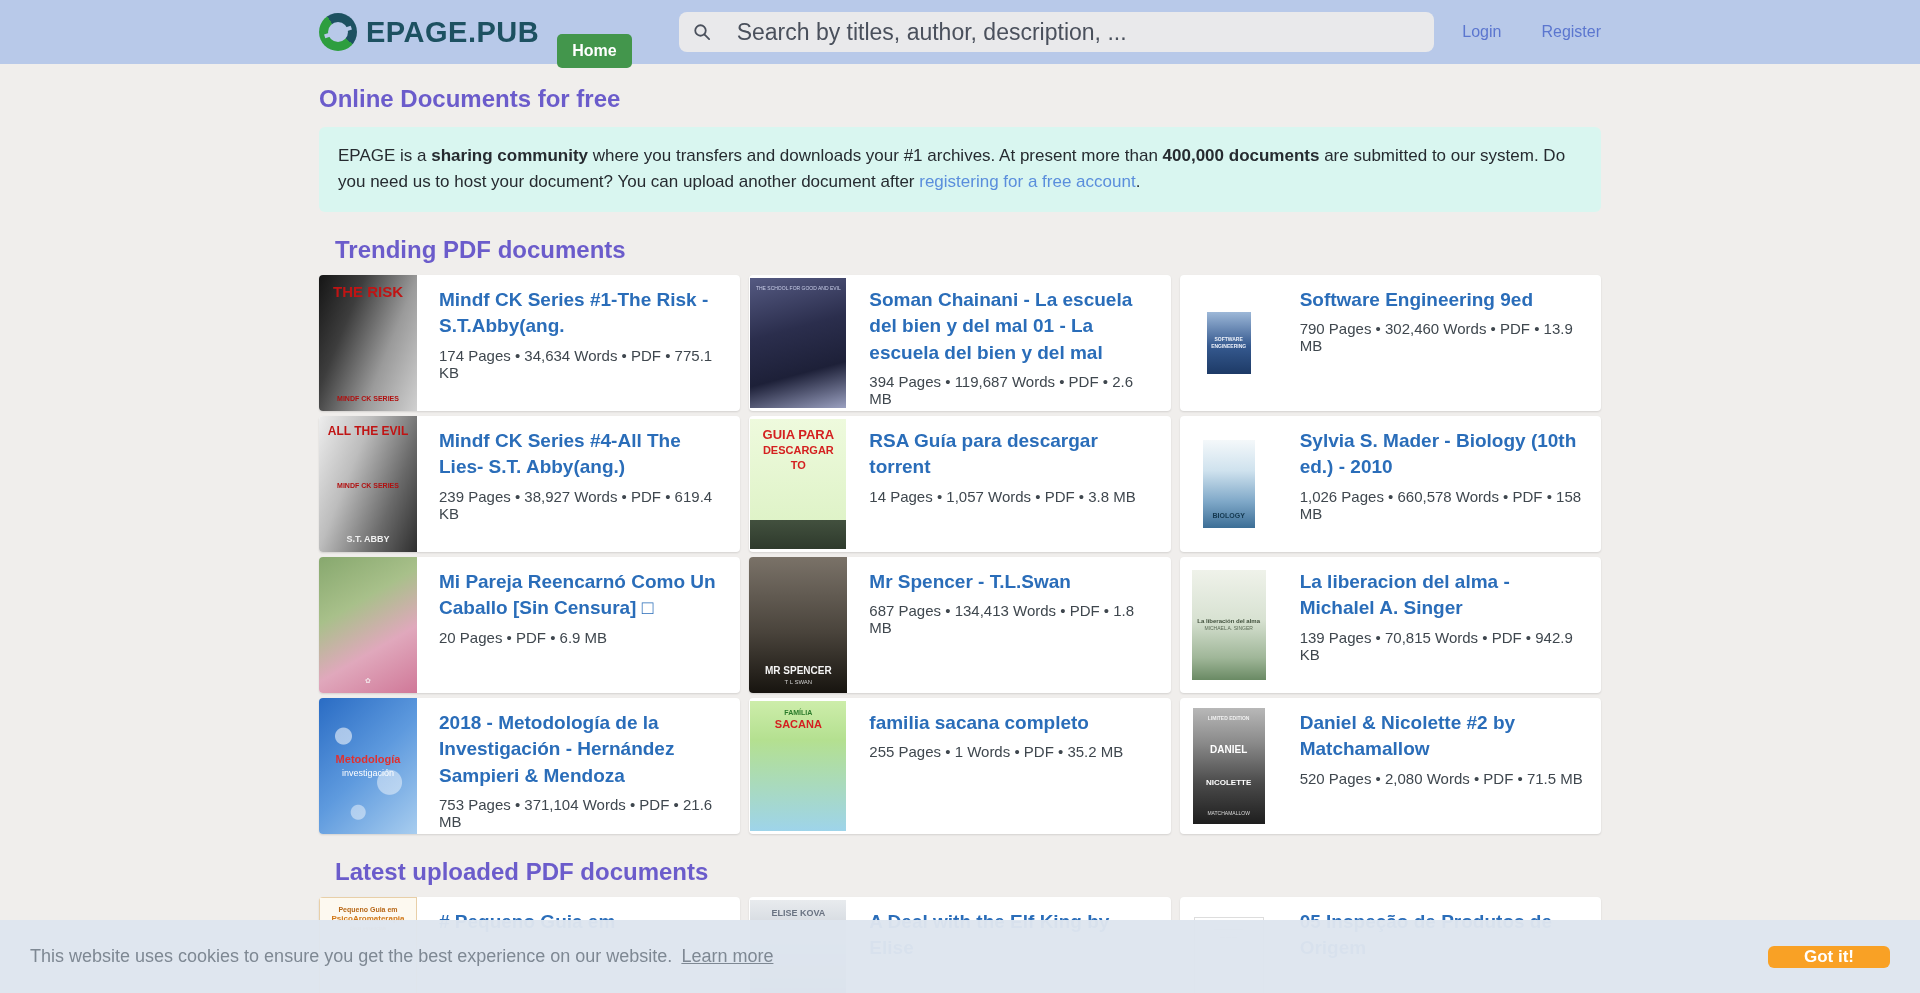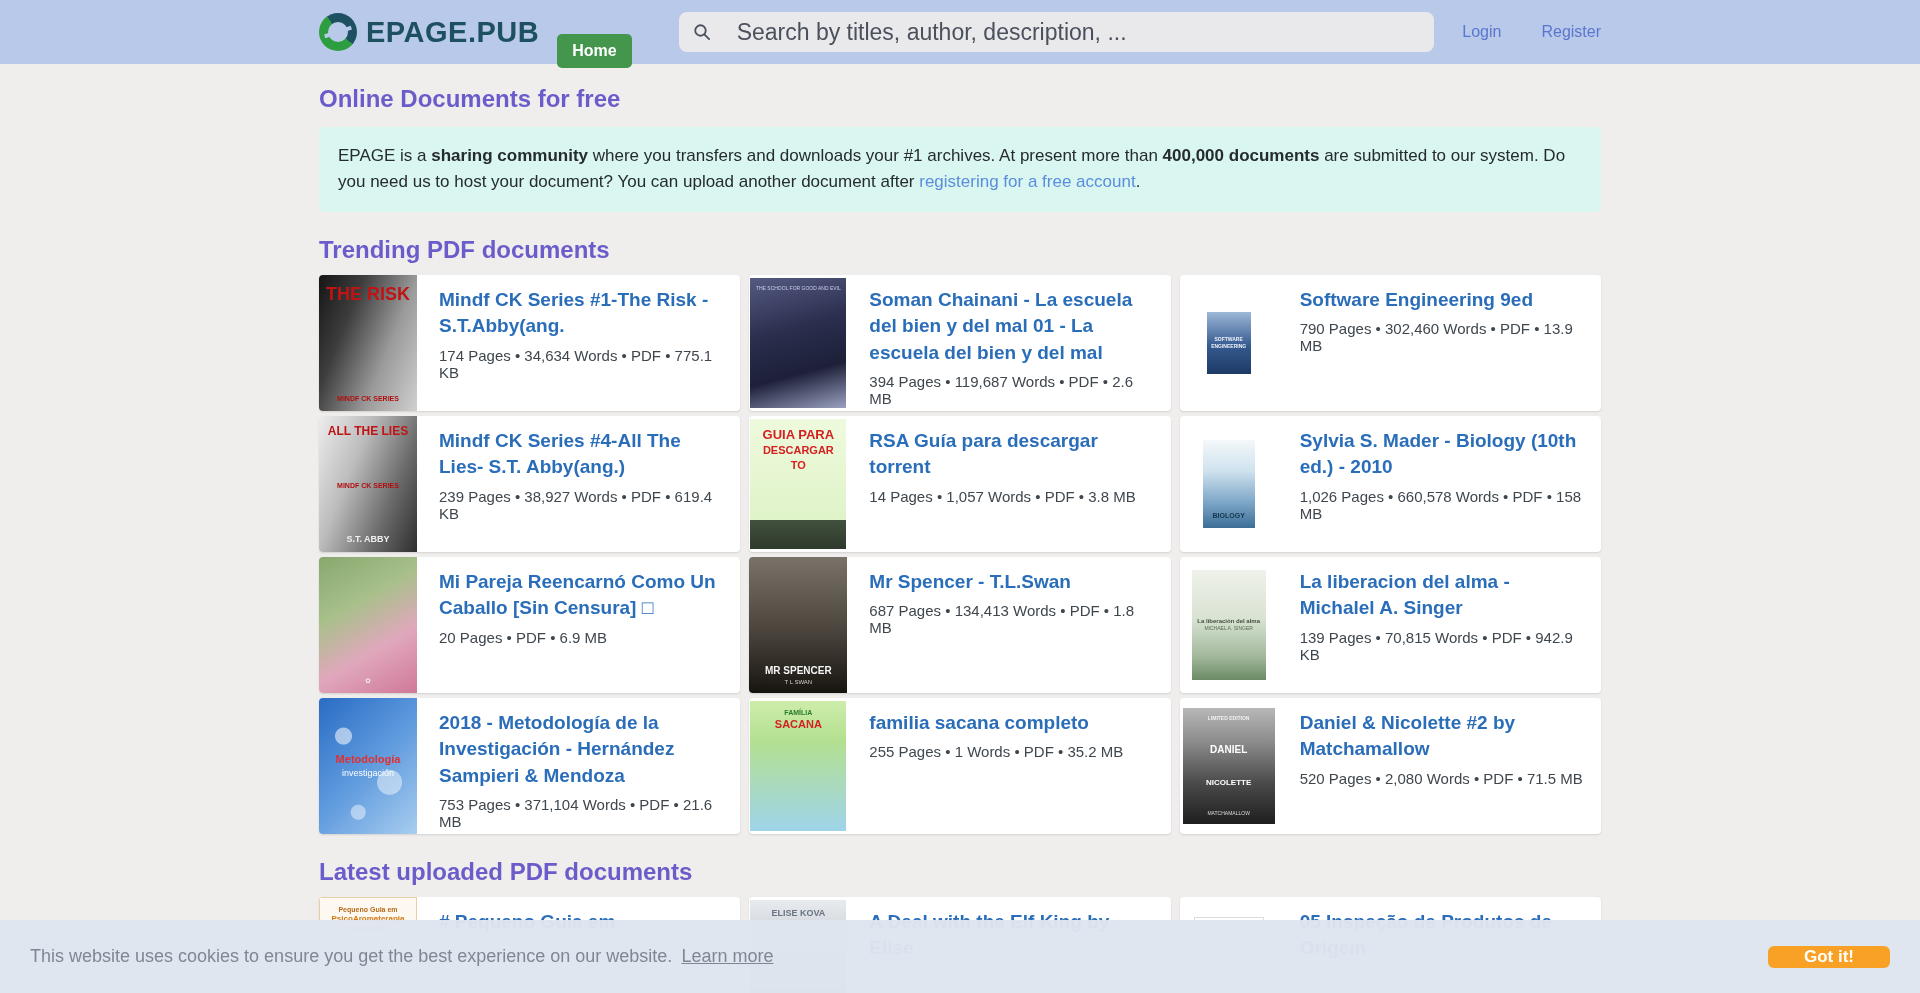--- a/index.html
+++ b/index.html
@@ -43,21 +43,21 @@
   .auth a { color:#5b76cf; font-size:16px; }
 
   
   main { width:1282px; margin:0 auto; }
   h1 { margin:21px 0 0; font-size:24px; font-weight:700; color:var(--heading_purple,#6b5ccb); }
   .intro {
     margin-top:14px; background:var(--info_bg,#d9f6f0); border-radius:6px;
     padding:16px 19px; font-size:17px; line-height:1.55; color:#262b30;
   }
   .intro a { color:#5a8edc; }
-  h2 { margin:24px 0 11px; font-size:24px; font-weight:700; color:var(--heading_purple,#6b5ccb); }
+  h2 { margin:24px 16px 11px; font-size:24px; font-weight:700; color:var(--heading_purple,#6b5ccb); }
 
   .grid { display:grid; grid-template-columns:repeat(3,1fr); gap:5px 9px; }
   .card {
     background:#fff; border-radius:4px; height:136px; display:flex; overflow:hidden;
     box-shadow:0 1px 2px rgba(0,0,0,.12);
   }
   .thumb { flex:0 0 98px; width:98px; height:100%; display:flex; align-items:center; justify-content:center; }
   .cover {
     display:flex; flex-direction:column; align-items:center; text-align:center;
     padding:7px 4px; overflow:hidden;
@@ -111,21 +111,21 @@
   <div class="intro">
     <span>EPAGE is a </span><b>sharing community</b><span> where you transfers and downloads your #1 archives. At present more than </span><b>400,000 documents</b><span> are submitted to our system. Do you need us to host your document? You can upload another document after </span><a>registering for a free account</a><span>.</span>
   </div>
 
   <h2>Trending PDF documents</h2>
   <div class="grid">
 
       <a class="card">
         <span class="thumb">
           <span class="cover" style="background: linear-gradient(112deg, rgb(21, 21, 21) 0%, rgb(61, 61, 61) 30%, rgb(154, 154, 154) 65%, rgb(208, 208, 208) 100%); width: 98px; height: 136px; justify-content: space-between;">
-            <span style="color: rgb(192, 20, 20); font-size: 18px; font-weight: 800; line-height: 1.35;">THE RISK</span>
+            <span style="color: rgb(192, 20, 20); font-size: 15px; font-weight: 800; line-height: 1.35;">THE RISK</span>
             <span style="color: rgb(176, 16, 16); font-size: 7px; font-weight: 700; line-height: 1.35;">MINDF CK SERIES</span>
           </span>
         </span>
         <span class="card-body">
           <span class="card-title">Mindf CK Series #1-The Risk - S.T.Abby(ang.</span>
           <span class="card-meta">174 Pages • 34,634 Words • PDF • 775.1 KB</span>
         </span>
       </a>
 
       <a class="card">
@@ -148,21 +148,21 @@
         </span>
         <span class="card-body">
           <span class="card-title">Software Engineering 9ed</span>
           <span class="card-meta">790 Pages • 302,460 Words • PDF • 13.9 MB</span>
         </span>
       </a>
 
       <a class="card">
         <span class="thumb">
           <span class="cover" style="background: linear-gradient(112deg, rgb(237, 237, 237) 0%, rgb(189, 189, 189) 35%, rgb(106, 106, 106) 70%, rgb(46, 46, 46) 100%); width: 98px; height: 136px; justify-content: space-between;">
-            <span style="color: rgb(192, 20, 20); font-size: 12px; font-weight: 800; line-height: 1.35;">ALL THE LIES</span>
+            <span style="color: rgb(192, 20, 20); font-size: 12px; font-weight: 800; line-height: 1.35;">ALL THE EVIL</span>
             <span style="color: rgb(176, 16, 16); font-size: 7px; font-weight: 700; line-height: 1.35;">MINDF CK SERIES</span>
             <span style="color: rgb(240, 240, 240); font-size: 9px; font-weight: 700; line-height: 1.35;">S.T. ABBY</span>
           </span>
         </span>
         <span class="card-body">
           <span class="card-title">Mindf CK Series #4-All The Lies- S.T. Abby(ang.)</span>
           <span class="card-meta">239 Pages • 38,927 Words • PDF • 619.4 KB</span>
         </span>
       </a>
 
@@ -250,21 +250,21 @@
           </span>
         </span>
         <span class="card-body">
           <span class="card-title">familia sacana completo</span>
           <span class="card-meta">255 Pages • 1 Words • PDF • 35.2 MB</span>
         </span>
       </a>
 
       <a class="card">
         <span class="thumb">
-          <span class="cover" style="background: linear-gradient(rgb(184, 184, 184) 0%, rgb(138, 138, 138) 30%, rgb(74, 74, 74) 65%, rgb(30, 30, 30) 100%); width: 92px; height: 116px; justify-content: space-between;">
+          <span class="cover" style="background: linear-gradient(rgb(184, 184, 184) 0%, rgb(138, 138, 138) 30%, rgb(74, 74, 74) 65%, rgb(30, 30, 30) 100%); width: 72px; height: 116px; justify-content: space-between;">
             <span style="color: rgb(240, 240, 240); font-size: 5px; font-weight: 600; line-height: 1.35;">LIMITED EDITION</span>
             <span style="color: rgb(255, 255, 255); font-size: 10px; font-weight: 700; line-height: 1.35;">DANIEL</span>
             <span style="color: rgb(255, 255, 255); font-size: 8px; font-weight: 700; line-height: 1.35;">NICOLETTE</span>
             <span style="color: rgb(216, 216, 216); font-size: 5px; font-weight: 400; line-height: 1.35;">MATCHAMALLOW</span>
           </span>
         </span>
         <span class="card-body">
           <span class="card-title">Daniel &amp; Nicolette #2 by Matchamallow</span>
           <span class="card-meta">520 Pages • 2,080 Words • PDF • 71.5 MB</span>
         </span>

